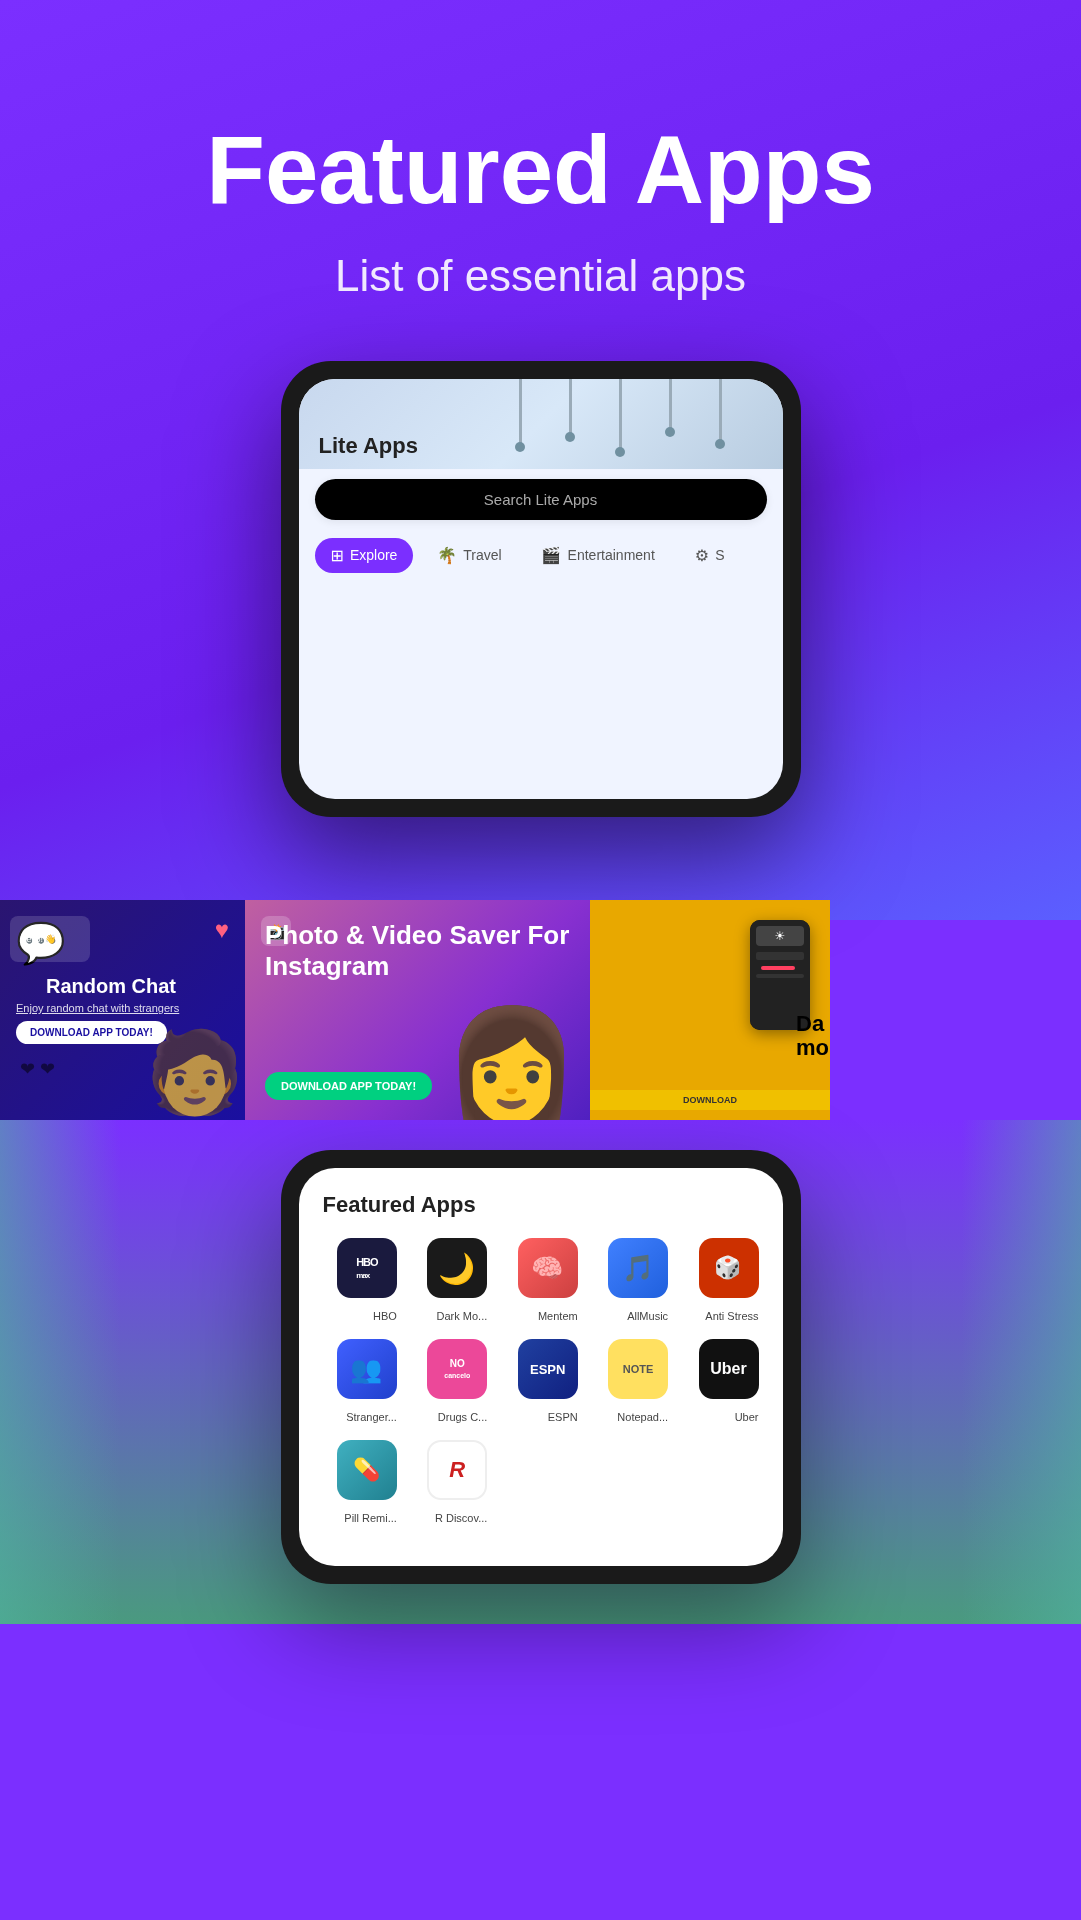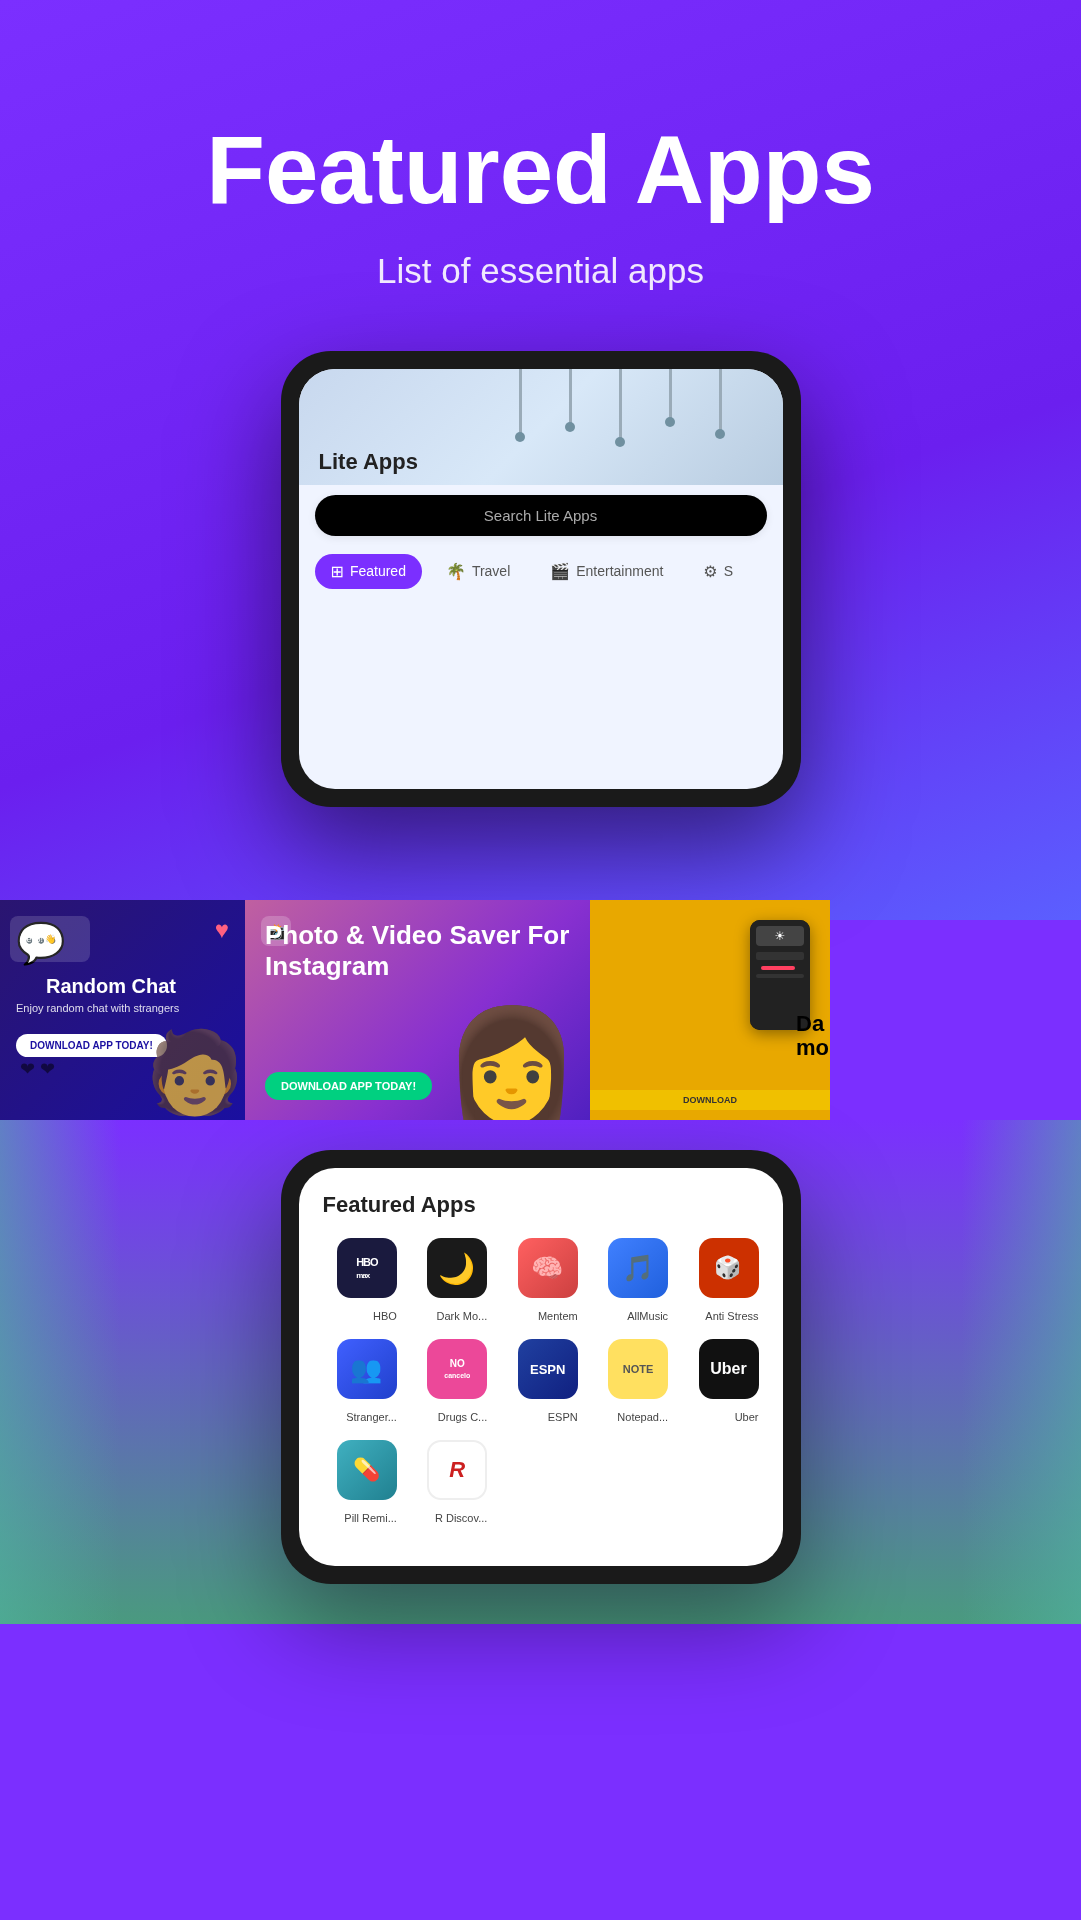--- a/index.html
+++ b/index.html
@@ -22,21 +22,21 @@
 
     .hero-title {
       font-size: 96px;
       font-weight: 900;
       color: #fff;
       line-height: 1.05;
       margin-bottom: 30px;
     }
 
     .hero-subtitle {
-      font-size: 35px;
+      font-size: 44px;
       font-weight: 400;
       color: rgba(255,255,255,0.9);
       margin-bottom: 60px;
     }
 
     
     .phone-mockup-container {
       position: relative;
       display: flex;
       justify-content: center;
@@ -170,21 +170,22 @@
     }
     .banner1-title {
       font-size: 20px;
       font-weight: 800;
       margin-bottom: 4px;
       margin-left: 30px;
     }
     .banner1-sub {
       font-size: 11px;
       opacity: 0.85;
-      margin-bottom: 20px;
+      margin-bottom: 7px;
+      text-decoration: underline;
     }
     .banner1-btn {
       background: #fff;
       color: #1a0fa0;
       border-radius: 20px;
       padding: 6px 14px;
       font-size: 10px;
       font-weight: 700;
       display: inline-block;
     }
@@ -370,37 +371,37 @@
 <body>
 
 <div class="hero">
   <h1 class="hero-title">Featured Apps</h1>
   <p class="hero-subtitle">List of essential apps</p>
 
   <div class="phone-mockup-container">
     <div class="phone-outer">
       <div class="phone-inner">
 
-        <div style="position:relative; height:116px; background: linear-gradient(135deg,#c8d8ee,#d8e8f8,#b8cce0); overflow:hidden;">
+        <div style="position:relative; height:90px; background: linear-gradient(135deg,#c8d8ee,#d8e8f8,#b8cce0); overflow:hidden;">
           <div class="lamp" style="left:220px; height:65px;"></div>
           <div class="lamp" style="left:270px; height:55px;"></div>
           <div class="lamp" style="left:320px; height:70px;"></div>
           <div class="lamp" style="left:370px; height:50px;"></div>
           <div class="lamp" style="left:420px; height:62px;"></div>
           <div style="position:absolute; bottom:10px; left:20px; font-size:22px; font-weight:700; color:#222;">Lite Apps</div>
         </div>
 
         <div class="search-bar">
           <span style="color:#aaa;">Search Lite Apps</span>
         </div>
 
         <div class="category-tabs">
           <div class="tab-item active">
             <span class="tab-icon">⊞</span>
-            <span>Featured</span>
+            <span>Explore</span>
           </div>
           <div class="tab-item inactive">
             <span class="tab-icon">🌴</span>
             <span>Travel</span>
           </div>
           <div class="tab-item inactive">
             <span class="tab-icon">🎬</span>
             <span>Entertainment</span>
           </div>
           <div class="tab-item inactive">

